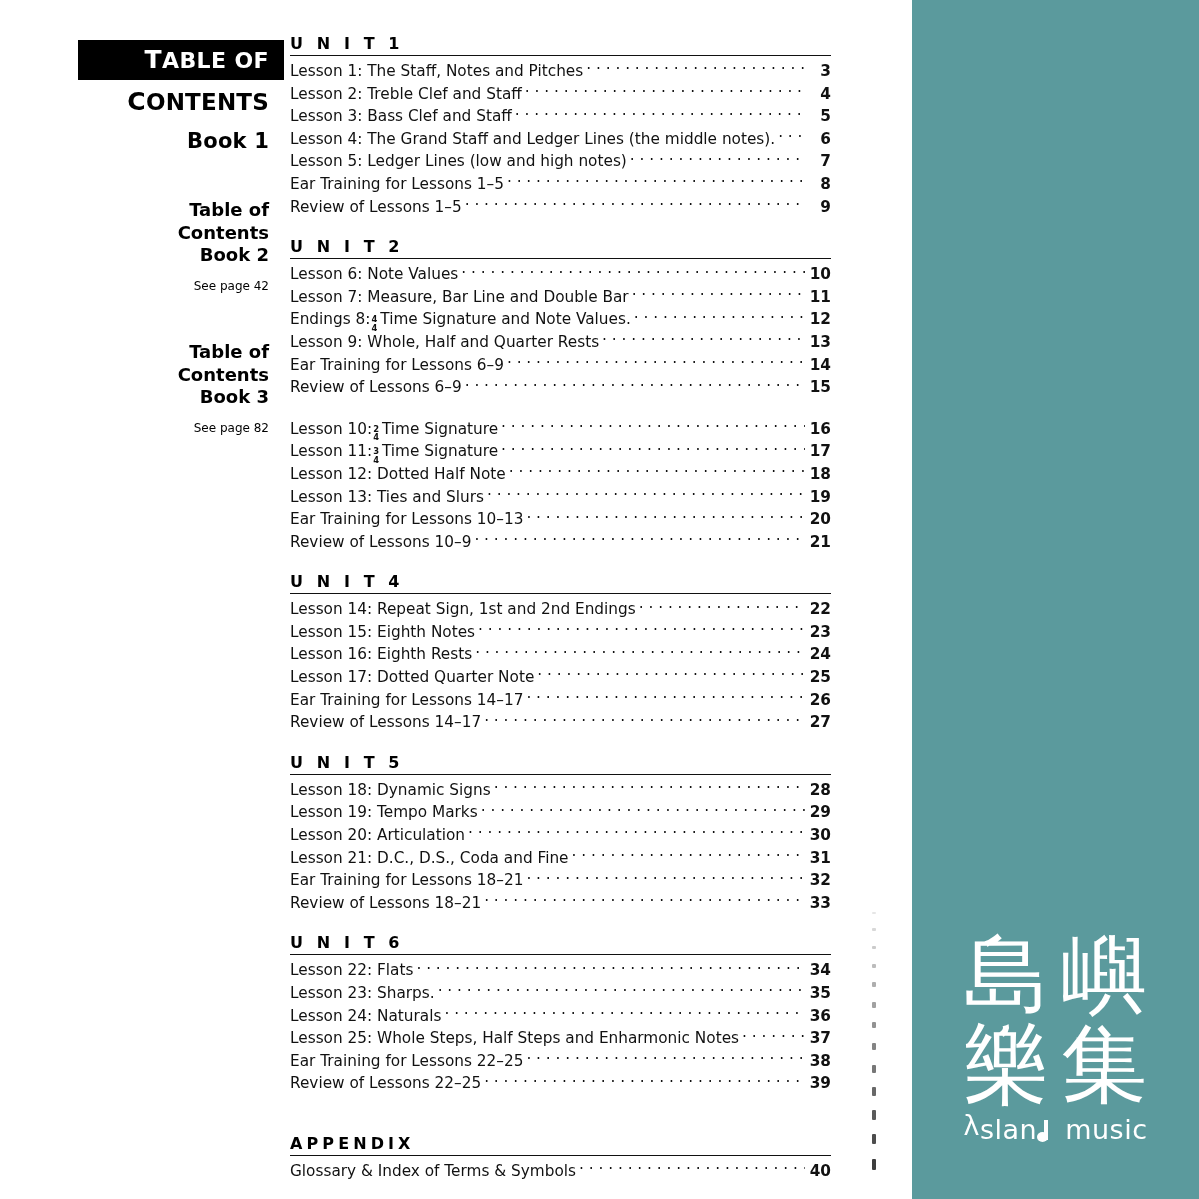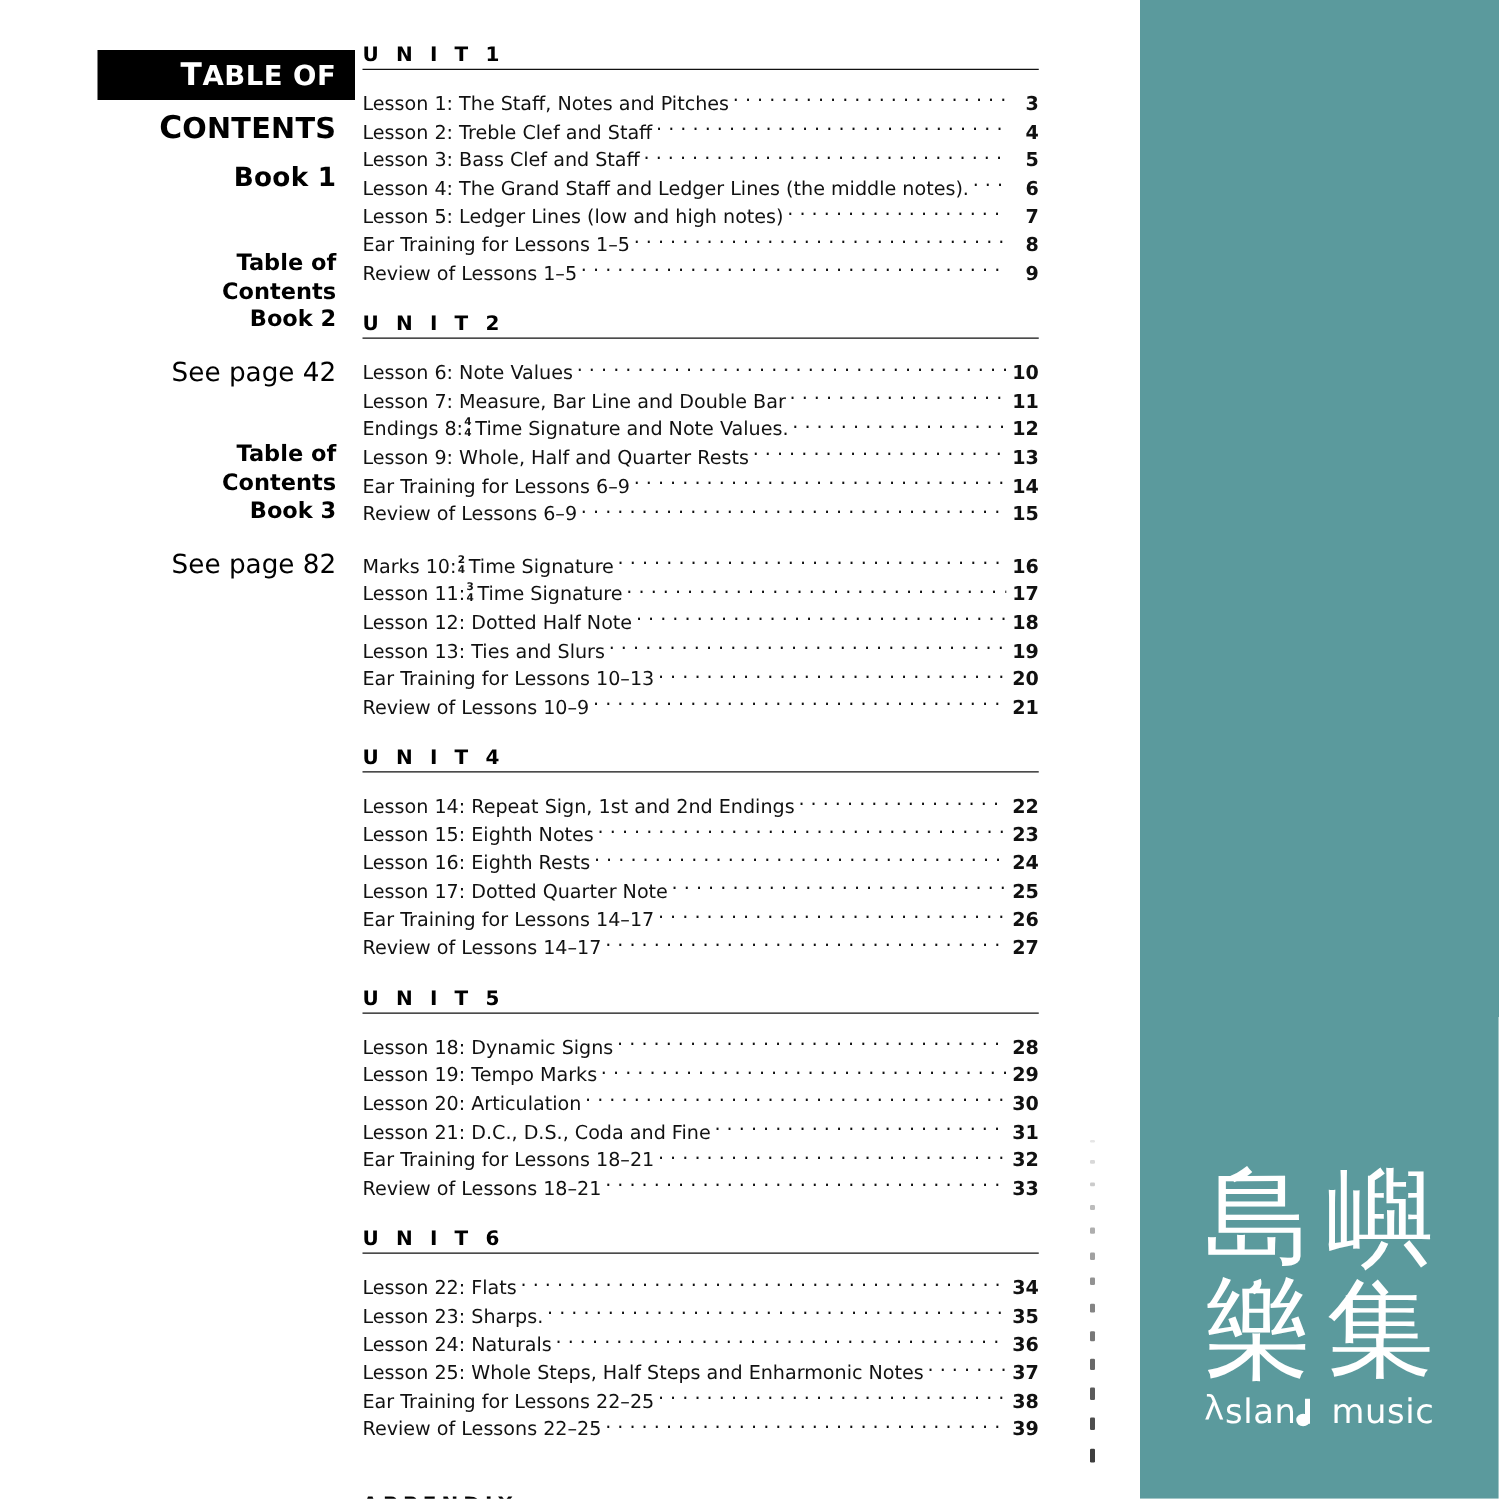--- a/index.html
+++ b/index.html
@@ -153,58 +153,58 @@
   .sidebar-block {
     padding-right: 15px;
     margin-top: 44px;
     font-weight: bold;
     font-size: 18px;
     line-height: 22.5px;
   }
   .sidebar-block .see {
     display: block;
     font-weight: normal;
-    font-size: 21px;
-    margin-top: 19px;
+    font-size: 12px;
+    margin-top: 8px;
   }
 
   
   #toc-main {
     position: absolute;
     left: 290px;
     top: 34px;
     width: 541px;
   }
 
   .unit {
     margin-bottom: 6px;
   }
   .unit-header {
     font-weight: bold;
     font-size: 16px;
     letter-spacing: 4.1px;
     padding-bottom: 2px;
     border-bottom: 1.6px solid #111;
-    margin-bottom: 16px;
+    margin-bottom: 4px;
     color: #000;
   }
   .unit-header .unum { letter-spacing: 0px; }
 
   .entry {
     display: flex;
     align-items: baseline;
     font-size: 15.3px;
     line-height: 22.6px;
     color: #111;
     white-space: nowrap;
   }
   .entry .etitle {
     flex: 0 0 auto;
     display: inline-flex;
-    align-items: flex-start;
+    align-items: flex-end;
   }
   .entry .leader {
     flex: 1 1 auto;
     overflow: hidden;
     margin: 0 2px 0 3px;
     position: relative;
     height: 1em;
   }
   .entry .leader::before {
     content: ". . . . . . . . . . . . . . . . . . . . . . . . . . . . . . . . . . . . . . . . . . . . . . . . . . . . . . . . . . . . . . . . . . . . . . . . . .";
@@ -400,21 +400,21 @@
             <span>Review of Lessons 6–9</span>
           </span>
           <span class="leader"></span>
           <span class="epage">15</span>
         </div>
       </div>
       <div class="unit-gap"></div>
       <div class="unit">
         <div class="entry">
           <span class="etitle">
-            <span>Marks 10:</span>
+            <span>Lesson 10:</span>
             <span class="timesig">
               <b>2</b>
               <b>4</b>
             </span>
             <span>Time Signature</span>
           </span>
           <span class="leader"></span>
           <span class="epage">16</span>
         </div>
         <div class="entry">

